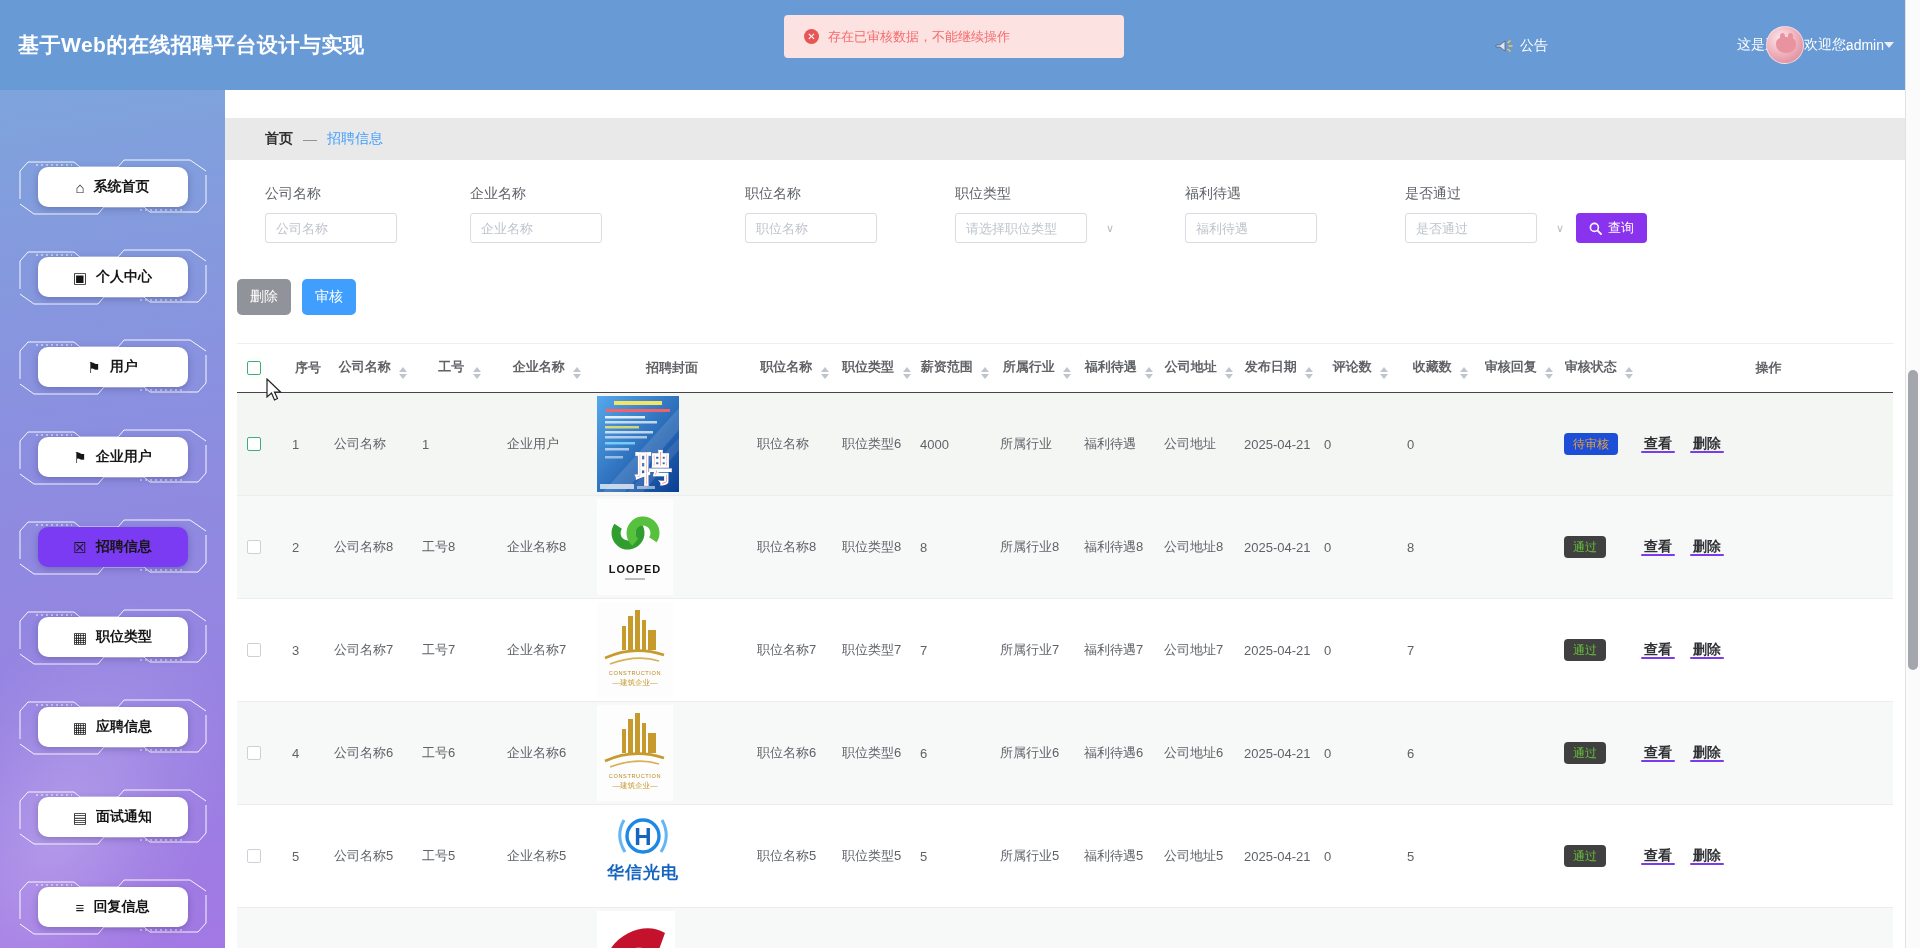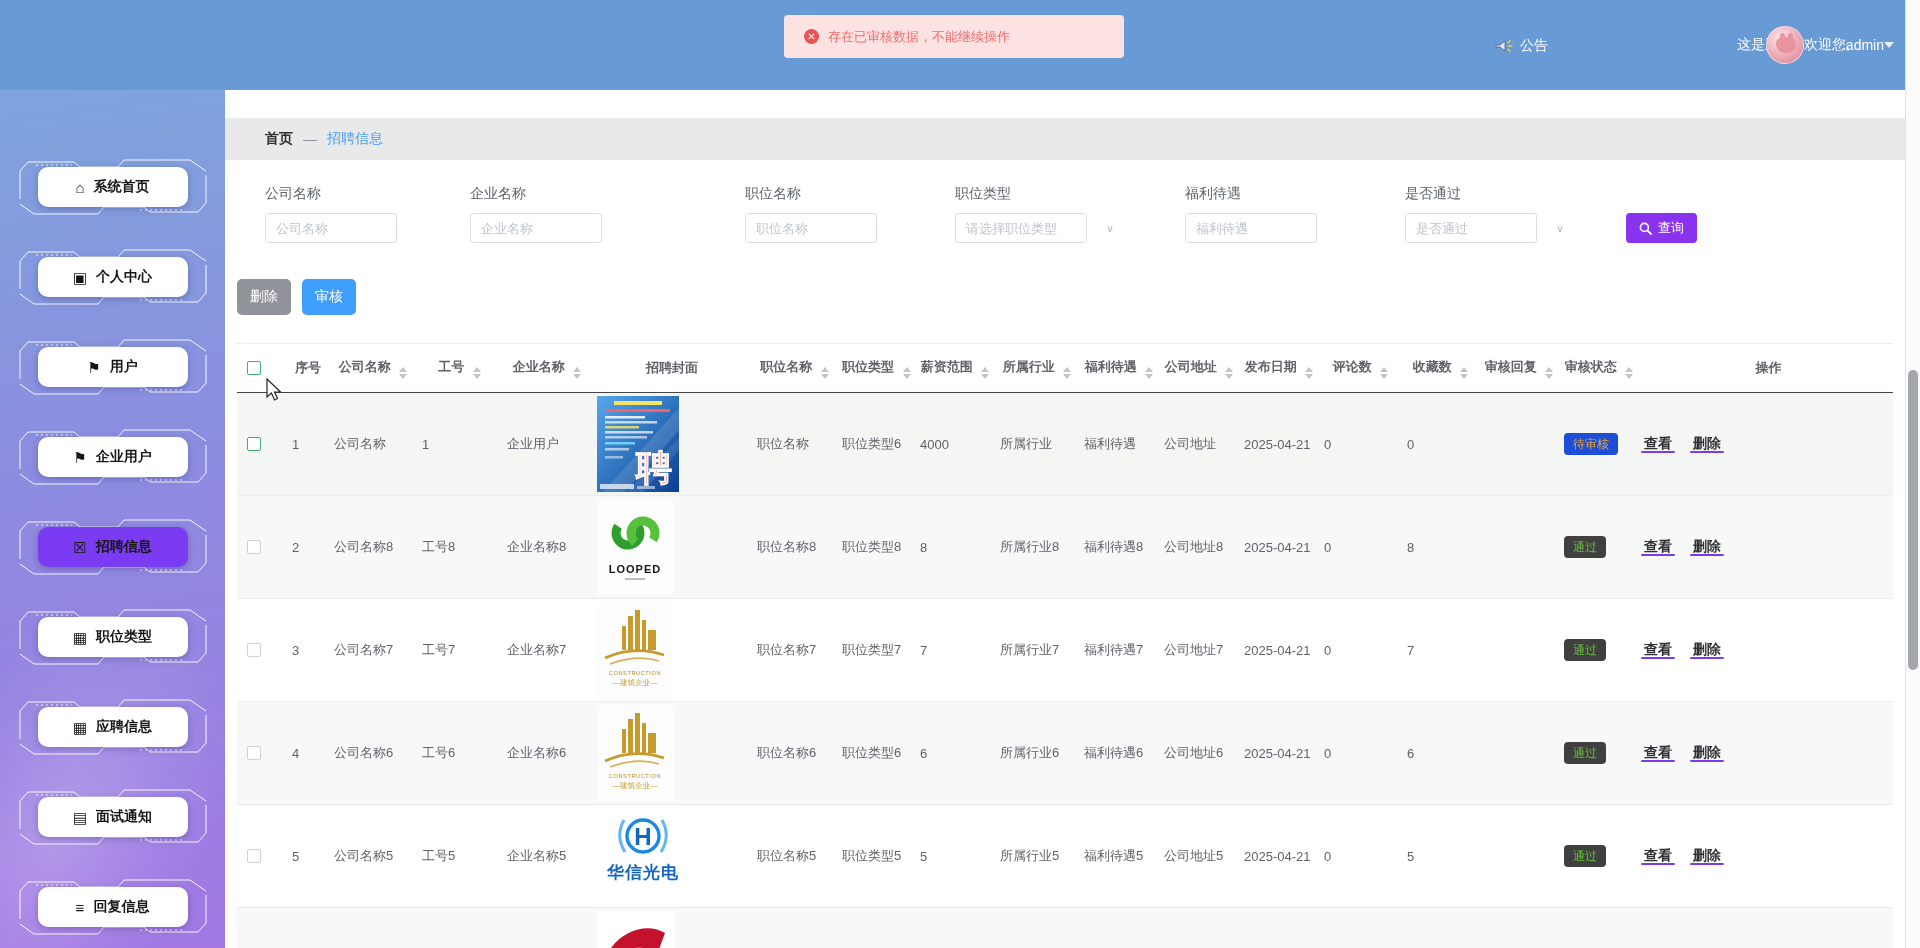--- a/index.html
+++ b/index.html
@@ -62,21 +62,21 @@
   .bc-cur{color:var(--breadcrumb_link,#409eff);cursor:pointer}
 
   .filters{display:flex;align-items:flex-end;margin:25px 0 0 40px}
   .fgroup{width:132px;position:relative;flex:none}
   .flabel{font-size:14px;color:#5f6368;margin-bottom:10px;white-space:nowrap}
   .finput{position:relative}
   .finput input{width:132px;height:30px;border:1px solid #d9dce3;border-radius:3px;
     padding:0 10px;font-size:13px;color:#333;outline:none;background:#fff;font-family:inherit}
   .finput input::placeholder{color:#bfc4cc}
   .fchev{position:absolute;right:-27px;bottom:9px;color:#b6bac2;font-size:11px;line-height:1}
-  .search-btn{margin-left:89px;height:30px;padding:0 13px;background:var(--accent_purple,#8a33ee);
+  .search-btn{margin-left:39px;height:30px;padding:0 13px;background:var(--accent_purple,#8a33ee);
     border:none;border-radius:4px;color:#fff;font-size:13px;display:flex;align-items:center;gap:6px;
     font-family:inherit;cursor:pointer;flex:none;font-weight:500}
 
   .btnrow{margin:36px 0 0 12px;display:flex;gap:11px}
   .btn{height:36px;padding:0 13px;border:none;border-radius:5px;color:#fff;font-size:14px;
     font-family:inherit;cursor:pointer;font-weight:500}
   .btn-del{background:var(--delete_gray,#909399)}
   .btn-audit{background:var(--audit_blue,#409eff)}
 
   .tablewrap{margin:28px 12px 0 12px}
@@ -101,20 +101,21 @@
     background:var(--link_underline,#7c3aed);border-radius:1px}
   .cov{display:block}
 
   
   #cursor{position:absolute;left:266px;top:378px;z-index:60;pointer-events:none}
 </style>
 </head>
 <body>
 
 <div id="topbar">
+  <div class="app-title">基于Web的在线招聘平台设计与实现</div>
 
   <div class="toast">
     <span class="toast-icon">✕</span>
     <span class="toast-text">存在已审核数据，不能继续操作</span>
   </div>
 
   <div class="announce">
     <svg width="19" height="15" viewBox="0 0 19 15">
       <path d="M1 6 L5 6 L10 2 L10 12 L5 8 L1 8 Z" fill="#dce6f4"></path>
       <path d="M1 6 L5 6 L10 2 L10 12 L5 8 L1 8 Z" fill="none" stroke="#51627c" stroke-width="0.8"></path>

